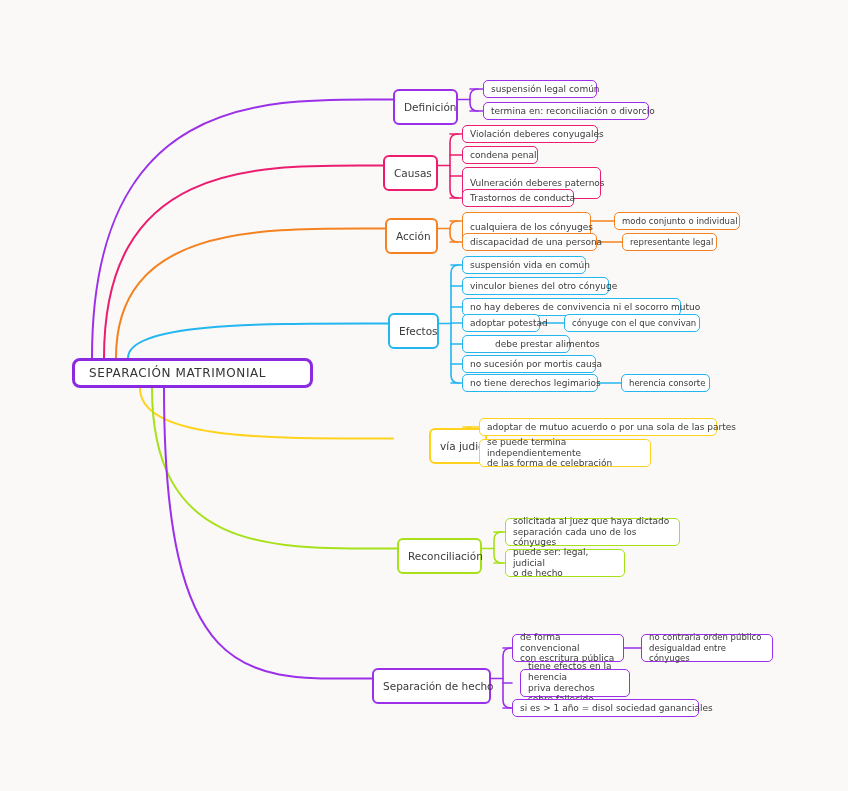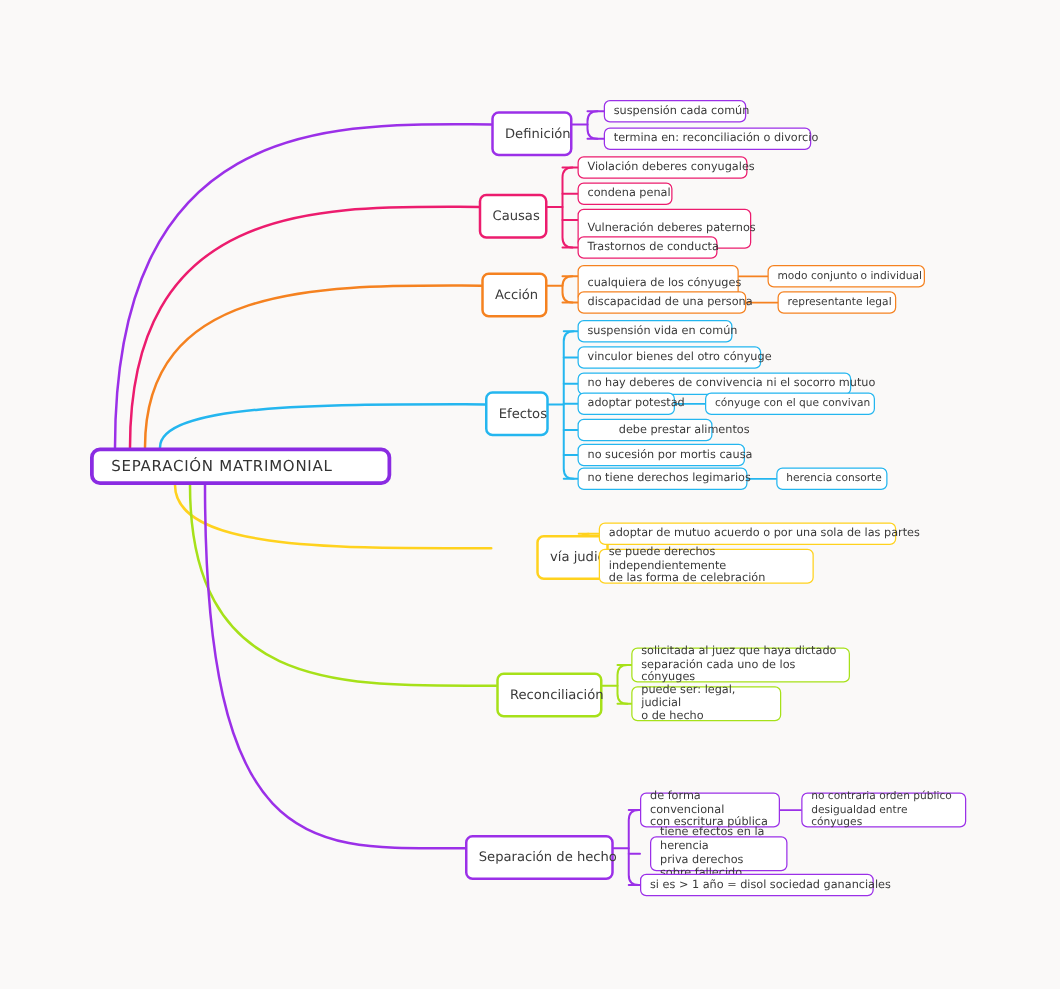--- a/index.html
+++ b/index.html
@@ -114,21 +114,21 @@
       <path d="M 491 678.5 L 503 678.5" stroke="#9B30E8" stroke-width="1.6" fill="none" stroke-linecap="round"></path>
       <path d="M 511 648 Q 503 648 503 656 L 503 700 Q 503 708 511 708" stroke="#9B30E8" stroke-width="1.6" fill="none" stroke-linecap="round"></path>
       <path d="M 503 648 L 512 648" stroke="#9B30E8" stroke-width="1.6" fill="none" stroke-linecap="round"></path>
       <path d="M 624 648 L 641 648" stroke="#9B30E8" stroke-width="1.4" fill="none" stroke-linecap="round"></path>
       <path d="M 503 683 L 512 683" stroke="#9B30E8" stroke-width="1.6" fill="none" stroke-linecap="round"></path>
       <path d="M 503 708 L 512 708" stroke="#9B30E8" stroke-width="1.6" fill="none" stroke-linecap="round"></path>
     </svg>
   <div id="nodes">
       <div class="node root" style="left: 72px; top: 358px; width: 241px; height: 30px; border-color: rgb(138, 43, 226);"><span>SEPARACIÓN MATRIMONIAL</span></div>
       <div class="node lvl1" style="left: 393px; top: 89px; width: 65px; height: 21px; border-color: rgb(155, 48, 232);"><span>Definición</span></div>
-      <div class="node lvl2" style="left: 483px; top: 80px; width: 114px; height: 18px; border-color: rgb(155, 48, 232);"><span>suspensión cada común</span></div>
+      <div class="node lvl2" style="left: 483px; top: 80px; width: 114px; height: 18px; border-color: rgb(155, 48, 232);"><span>suspensión legal común</span></div>
       <div class="node lvl2" style="left: 483px; top: 102px; width: 166px; height: 18px; border-color: rgb(155, 48, 232);"><span>termina en: reconciliación o divorcio</span></div>
       <div class="node lvl1" style="left: 383px; top: 155px; width: 55px; height: 21px; border-color: rgb(236, 28, 110);"><span>Causas</span></div>
       <div class="node lvl2" style="left: 462px; top: 125px; width: 136px; height: 18px; border-color: rgb(236, 28, 110);"><span>Violación deberes conyugales</span></div>
       <div class="node lvl2" style="left: 462px; top: 146px; width: 76px; height: 18px; border-color: rgb(236, 28, 110);"><span>condena penal</span></div>
       <div class="node lvl2" style="left: 462px; top: 167px; width: 139px; height: 32px; border-color: rgb(236, 28, 110);"><span>Vulneración deberes paternos</span></div>
       <div class="node lvl2" style="left: 462px; top: 189px; width: 112px; height: 18px; border-color: rgb(236, 28, 110);"><span>Trastornos de conducta</span></div>
       <div class="node lvl1" style="left: 385px; top: 218px; width: 53px; height: 21px; border-color: rgb(245, 130, 32);"><span>Acción</span></div>
       <div class="node lvl2" style="left: 462px; top: 212px; width: 129px; height: 30px; border-color: rgb(245, 130, 32);"><span>cualquiera de los cónyuges</span></div>
       <div class="node lvl3" style="left: 614px; top: 212px; width: 126px; height: 18px; border-color: rgb(245, 130, 32);"><span>modo conjunto o individual</span></div>
       <div class="node lvl2" style="left: 462px; top: 233px; width: 135px; height: 18px; border-color: rgb(245, 130, 32);"><span>discapacidad de una persona</span></div>
@@ -138,21 +138,21 @@
       <div class="node lvl2" style="left: 462px; top: 277px; width: 147px; height: 18px; border-color: rgb(36, 182, 239);"><span>vinculor bienes del otro cónyuge</span></div>
       <div class="node lvl2" style="left: 462px; top: 298px; width: 219px; height: 18px; border-color: rgb(36, 182, 239);"><span>no hay deberes de convivencia ni el socorro mutuo</span></div>
       <div class="node lvl2" style="left: 462px; top: 314px; width: 78px; height: 18px; border-color: rgb(36, 182, 239);"><span>adoptar potestad</span></div>
       <div class="node lvl3" style="left: 564px; top: 314px; width: 136px; height: 18px; border-color: rgb(36, 182, 239);"><span>cónyuge con el que convivan</span></div>
       <div class="node lvl2" style="left: 462px; top: 335px; width: 108px; height: 18px; border-color: rgb(36, 182, 239); padding-left: 32px;"><span>debe prestar alimentos</span></div>
       <div class="node lvl2" style="left: 462px; top: 355px; width: 134px; height: 18px; border-color: rgb(36, 182, 239);"><span>no sucesión por mortis causa</span></div>
       <div class="node lvl2" style="left: 462px; top: 374px; width: 136px; height: 18px; border-color: rgb(36, 182, 239);"><span>no tiene derechos legimarios</span></div>
       <div class="node lvl3" style="left: 621px; top: 374px; width: 89px; height: 18px; border-color: rgb(36, 182, 239);"><span>herencia consorte</span></div>
       <div class="node lvl1" style="left: 393px; top: 428px; width: 58px; height: 21px; border-color: rgb(255, 210, 30); margin-left: 36px;"><span>vía judicial</span></div>
       <div class="node lvl2" style="left: 479px; top: 418px; width: 238px; height: 18px; border-color: rgb(255, 210, 30);"><span>adoptar de mutuo acuerdo o por una sola de las partes</span></div>
-      <div class="node lvl2 multiline" style="left: 479px; top: 439px; width: 172px; height: 28px; border-color: rgb(255, 210, 30);"><span style="white-space: pre-line;">se puede derechos independientemente
+      <div class="node lvl2 multiline" style="left: 479px; top: 439px; width: 172px; height: 28px; border-color: rgb(255, 210, 30);"><span style="white-space: pre-line;">se puede termina independientemente
 de las forma de celebración</span></div>
       <div class="node lvl1" style="left: 397px; top: 538px; width: 85px; height: 21px; border-color: rgb(166, 225, 25);"><span>Reconciliación</span></div>
       <div class="node lvl2 multiline" style="left: 505px; top: 518px; width: 175px; height: 28px; border-color: rgb(166, 225, 25);"><span style="white-space: pre-line;">solicitada al juez que haya dictado
 separación cada uno de los cónyuges</span></div>
       <div class="node lvl2 multiline" style="left: 505px; top: 549px; width: 120px; height: 28px; border-color: rgb(166, 225, 25);"><span style="white-space: pre-line;">puede ser: legal, judicial
 o de hecho</span></div>
       <div class="node lvl1" style="left: 372px; top: 668px; width: 119px; height: 21px; border-color: rgb(155, 48, 232);"><span>Separación de hecho</span></div>
       <div class="node lvl2 multiline" style="left: 512px; top: 634px; width: 112px; height: 28px; border-color: rgb(155, 48, 232);"><span style="white-space: pre-line;">de forma convencional
 con escritura pública</span></div>
       <div class="node lvl3 multiline" style="left: 641px; top: 634px; width: 132px; height: 28px; border-color: rgb(155, 48, 232);"><span style="white-space: pre-line;">no contraria orden público

